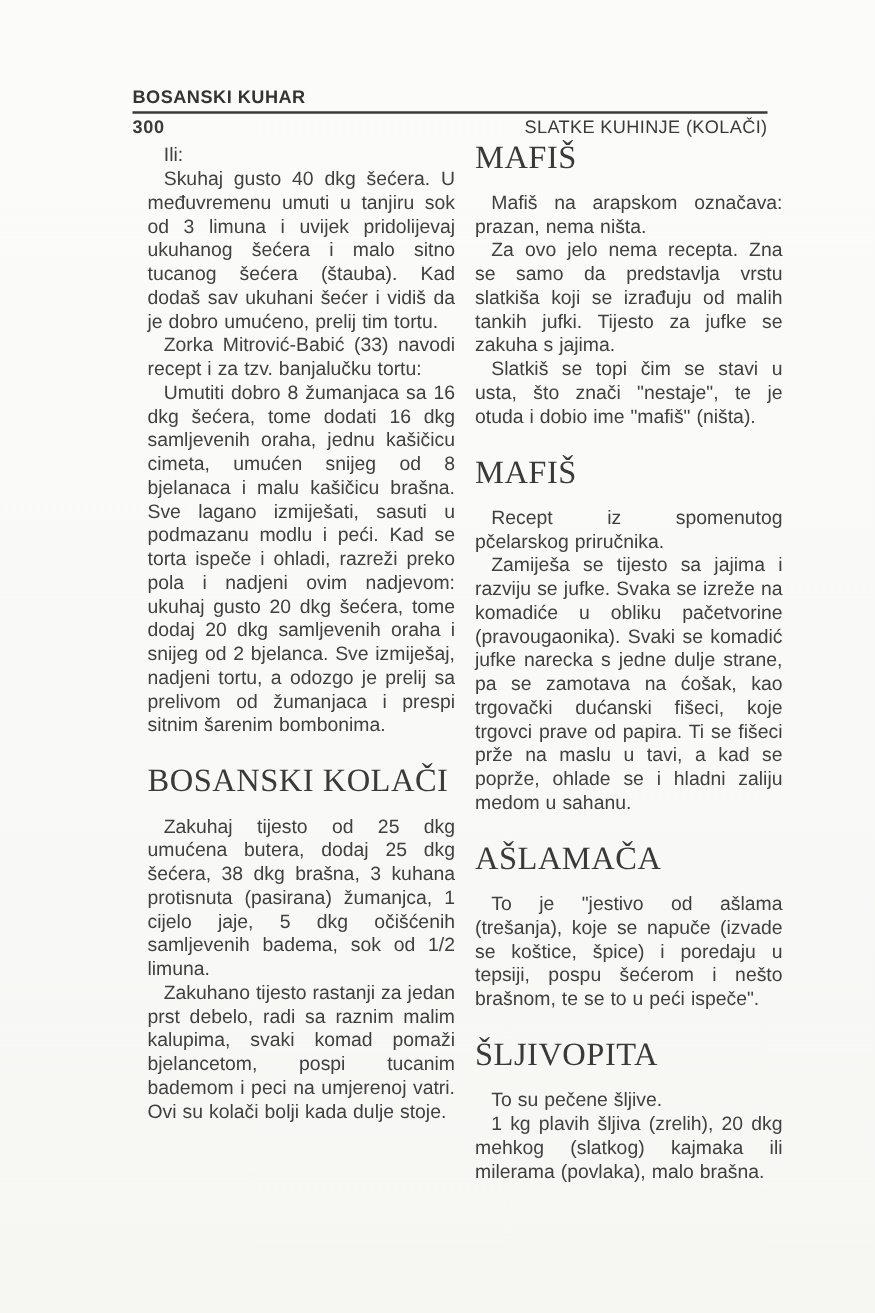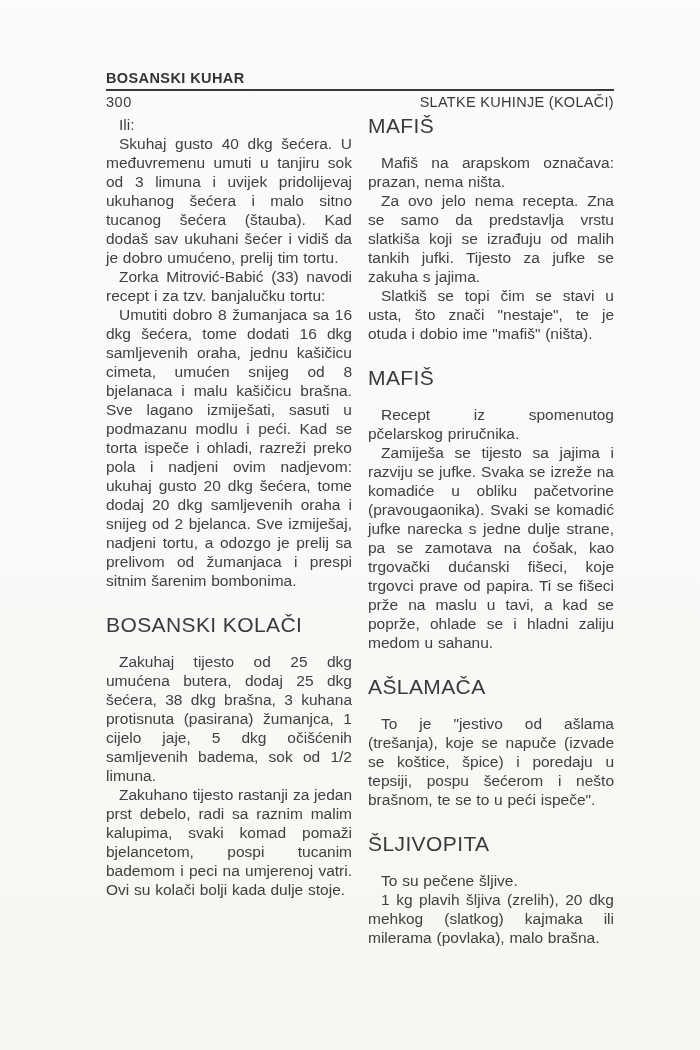--- a/index.html
+++ b/index.html
@@ -40,53 +40,54 @@
   }
   .header-row {
     display: flex;
     justify-content: space-between;
     align-items: baseline;
     padding-top: 3px;
     font-size: 14.5px;
     color: #3a3a3a;
   }
   .page-number {
-    font-weight: normal;
+    font-weight: bold;
     letter-spacing: 0.5px;
   }
   .section-title {
     letter-spacing: 0.3px;
   }
   .columns {
     position: absolute;
     top: 113px;
-    left: 106px;
+    left: 118px;
     width: 508px;
     display: flex;
     gap: 16px;
   }
   .col {
     width: 246px;
   }
   .recipe-paragraph {
     margin: 0;
     font-size: 15.5px;
     line-height: 19px;
     text-align: justify;
     text-indent: 13px;
     word-spacing: 0.5px;
     color: #404040;
   }
   .recipe-heading {
     margin: 24px 0 16px 0;
-    font-size: 21px;
+    font-size: 26px;
     line-height: 22px;
     font-weight: normal;
     letter-spacing: 0.4px;
     color: #3a3a3a;
+    font-family: Liberation Serif, serif;
   }
   .col > :first-child {
     margin-top: 2px;
   }
 </style>
 </head>
 <body>
 
 <div class="page">
 

